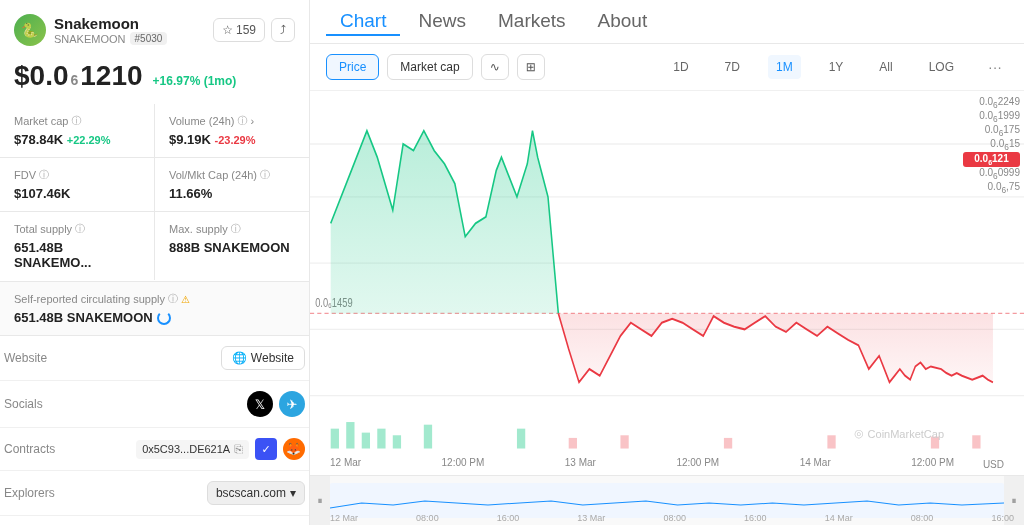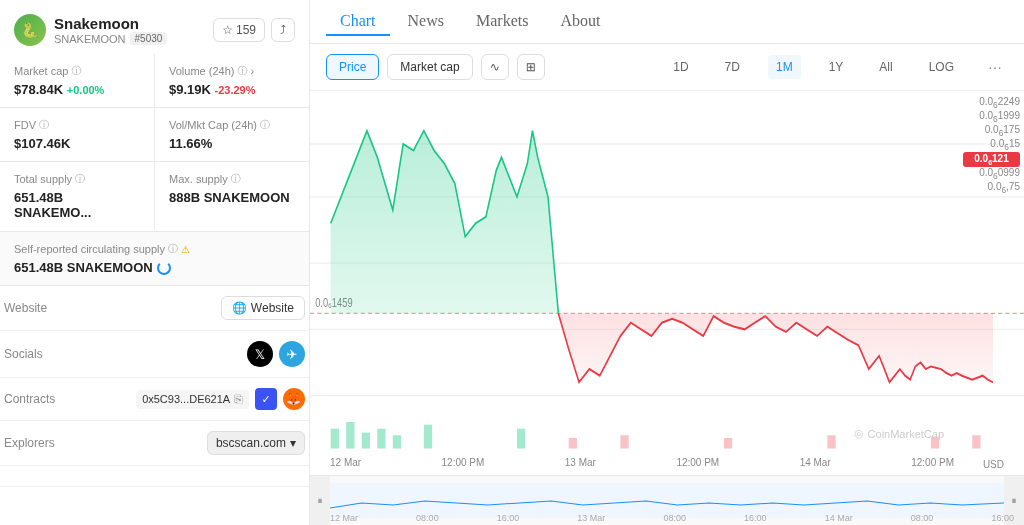--- a/index.html
+++ b/index.html
@@ -45,21 +45,21 @@
     .contract-addr { font-size: 11px; color: #333; background: #f5f5f5; border-radius: 4px; padding: 3px 6px; display: flex; align-items: center; gap: 4px; }
     .copy-icon { color: #888; cursor: pointer; font-size: 11px; }
     .shield-icon { width: 22px; height: 22px; background: #3b52f5; border-radius: 4px; display: flex; align-items: center; justify-content: center; color: #fff; font-size: 11px; }
     .fox-icon { width: 22px; height: 22px; background: #ff6b00; border-radius: 50%; display: flex; align-items: center; justify-content: center; font-size: 12px; }
     .explorer-btn { display: flex; align-items: center; gap: 4px; font-size: 12px; color: #333; border: 1px solid #ddd; border-radius: 6px; padding: 4px 8px; cursor: pointer; }
     
     
     .right-panel { flex: 1; display: flex; flex-direction: column; }
     
     .top-nav { display: flex; align-items: center; border-bottom: 1px solid #e8e8e8; padding: 0 16px; height: 44px; gap: 4px; }
-    .nav-tab { padding: 10px 14px; font-size: 16px; color: #666; cursor: pointer; border-bottom: 2px solid transparent; height: 28px; display: flex; align-items: center; font-family: Liberation Serif, serif; }
+    .nav-tab { padding: 10px 14px; font-size: 19px; color: #666; cursor: pointer; border-bottom: 2px solid transparent; height: 28px; display: flex; align-items: center; }
     .nav-tab.active { color: #1890ff; border-bottom: 2px solid #1890ff; font-weight: 500; }
     
     .chart-controls { display: flex; align-items: center; padding: 10px 16px; gap: 8px; border-bottom: 1px solid #f0f0f0; }
     .ctrl-btn { border: 1px solid #ddd; border-radius: 6px; padding: 5px 12px; font-size: 12px; cursor: pointer; background: #fff; color: #333; }
     .ctrl-btn.active { background: #f0f7ff; border-color: #1890ff; color: #1890ff; }
     .chart-icon-btn { border: 1px solid #ddd; border-radius: 6px; padding: 5px 8px; font-size: 12px; cursor: pointer; background: #fff; color: #555; }
     .time-btns { margin-left: auto; display: flex; gap: 20px; }
     .time-btn { border: none; background: none; padding: 4px 8px; font-size: 12px; cursor: pointer; color: #666; border-radius: 4px; }
     .time-btn.active { background: #f0f7ff; color: #1890ff; font-weight: 500; }
     .more-btn { border: none; background: none; padding: 4px 6px; cursor: pointer; color: #888; font-size: 14px; }
@@ -107,30 +107,38 @@
         <button class="icon-btn">
           <span>☆</span>
           <span>159</span>
         </button>
         <button class="icon-btn">
           <span>⤴</span>
         </button>
       </div>
     </div>
 
+    <div class="price-section">
+      <div class="price-big">
+        <span>$0.0</span>
+          <span style="font-size:14px;vertical-align:sub;color:#888">6</span>
+          <span>1210</span>
+        <span class="price-change">+16.97% (1mo)</span>
+      </div>
+    </div>
 
     <div class="stats-grid">
       <div class="stat-cell">
         <div class="stat-label">
           <span>Market cap</span>
           <span class="info-icon">ⓘ</span>
         </div>
         <div class="stat-value">
           <span>$78.84K</span>
-          <span class="stat-change-green">+0.00%</span>
+          <span class="stat-change-green">+22.29%</span>
         </div>
       </div>
       <div class="stat-cell">
         <div class="stat-label">
           <span>Volume (24h)</span>
           <span class="info-icon">ⓘ</span>
           <span style="color:#888;font-size:11px;cursor:pointer">›</span>
         </div>
         <div class="stat-value">
           <span>$9.19K</span>

